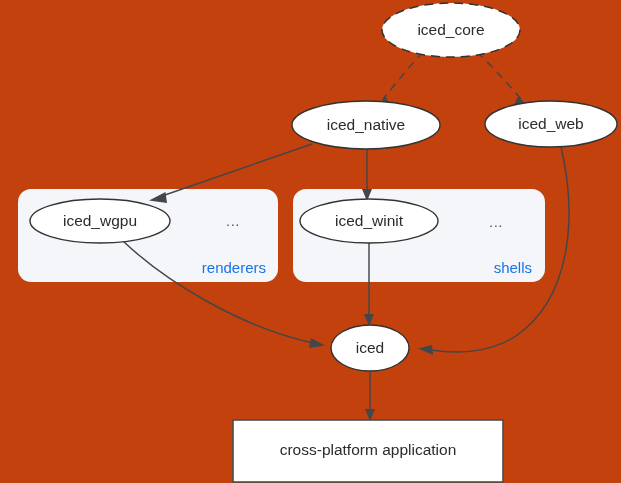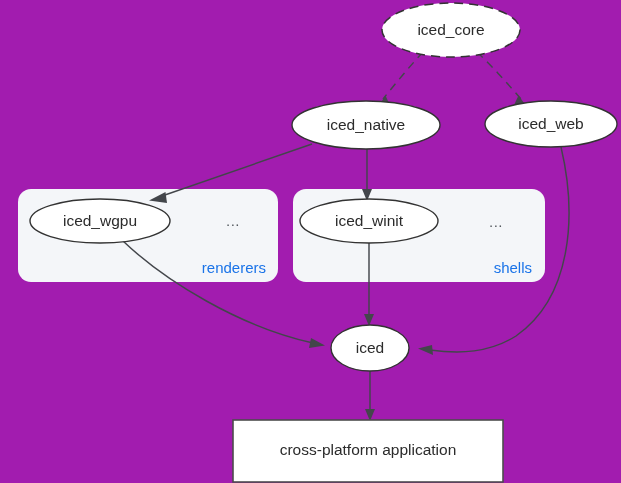--- a/index.html
+++ b/index.html
@@ -7,21 +7,21 @@
     padding: 0;
     background: #ffffff;
   }
   body {
     font-family: "Liberation Sans", sans-serif;
   }
   #diagram-root {
     position: relative;
     width: 621px;
     height: 483px;
-    background: #a21caf;
+    background: #c2410c;
     overflow: hidden;
   }
   #diagram-svg {
     position: absolute;
     left: 0;
     top: 0;
     width: 621px;
     height: 483px;
     display: block;
   }

